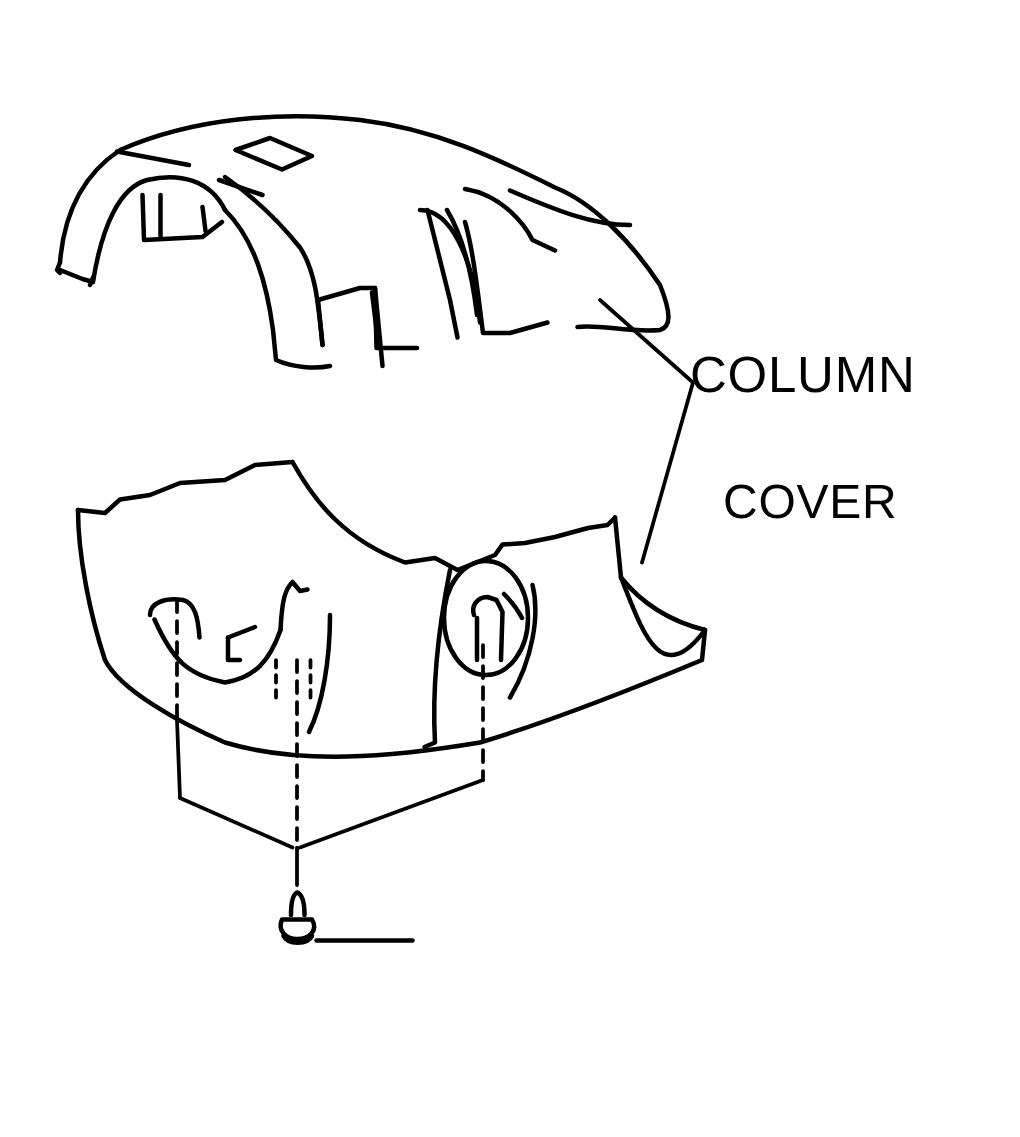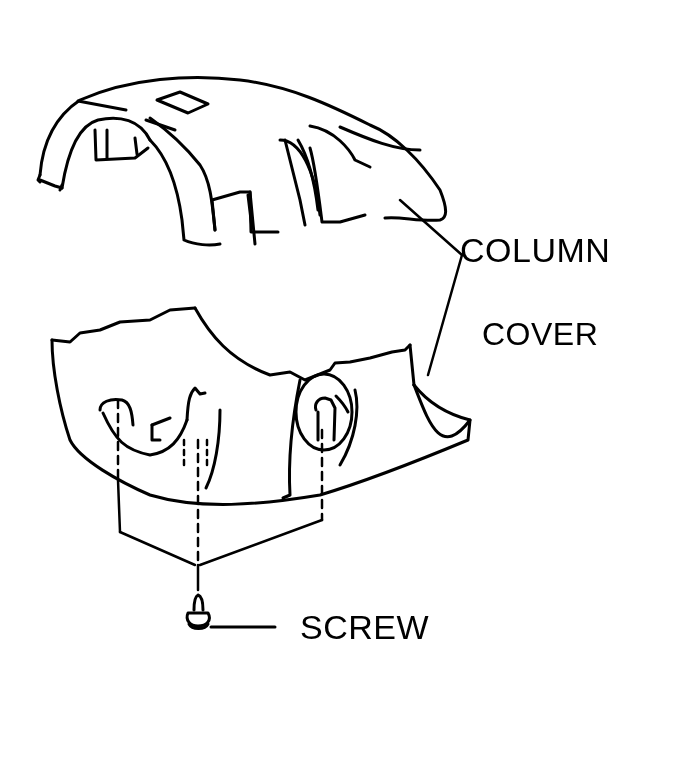--- a/index.html
+++ b/index.html
@@ -109,14 +109,13 @@
     </g>
 
     <g stroke-width="2.5">
       <line x1="400" y1="200" x2="462" y2="255"></line>
       <line x1="462" y1="255" x2="428" y2="375"></line>
     </g>
   </svg>
 
   <div class="label lbl-column">COLUMN</div>
   <div class="label lbl-cover">COVER</div>
-  <div class="label lbl-screw">SCREW</div>
 </div>
 
 </body></html>

